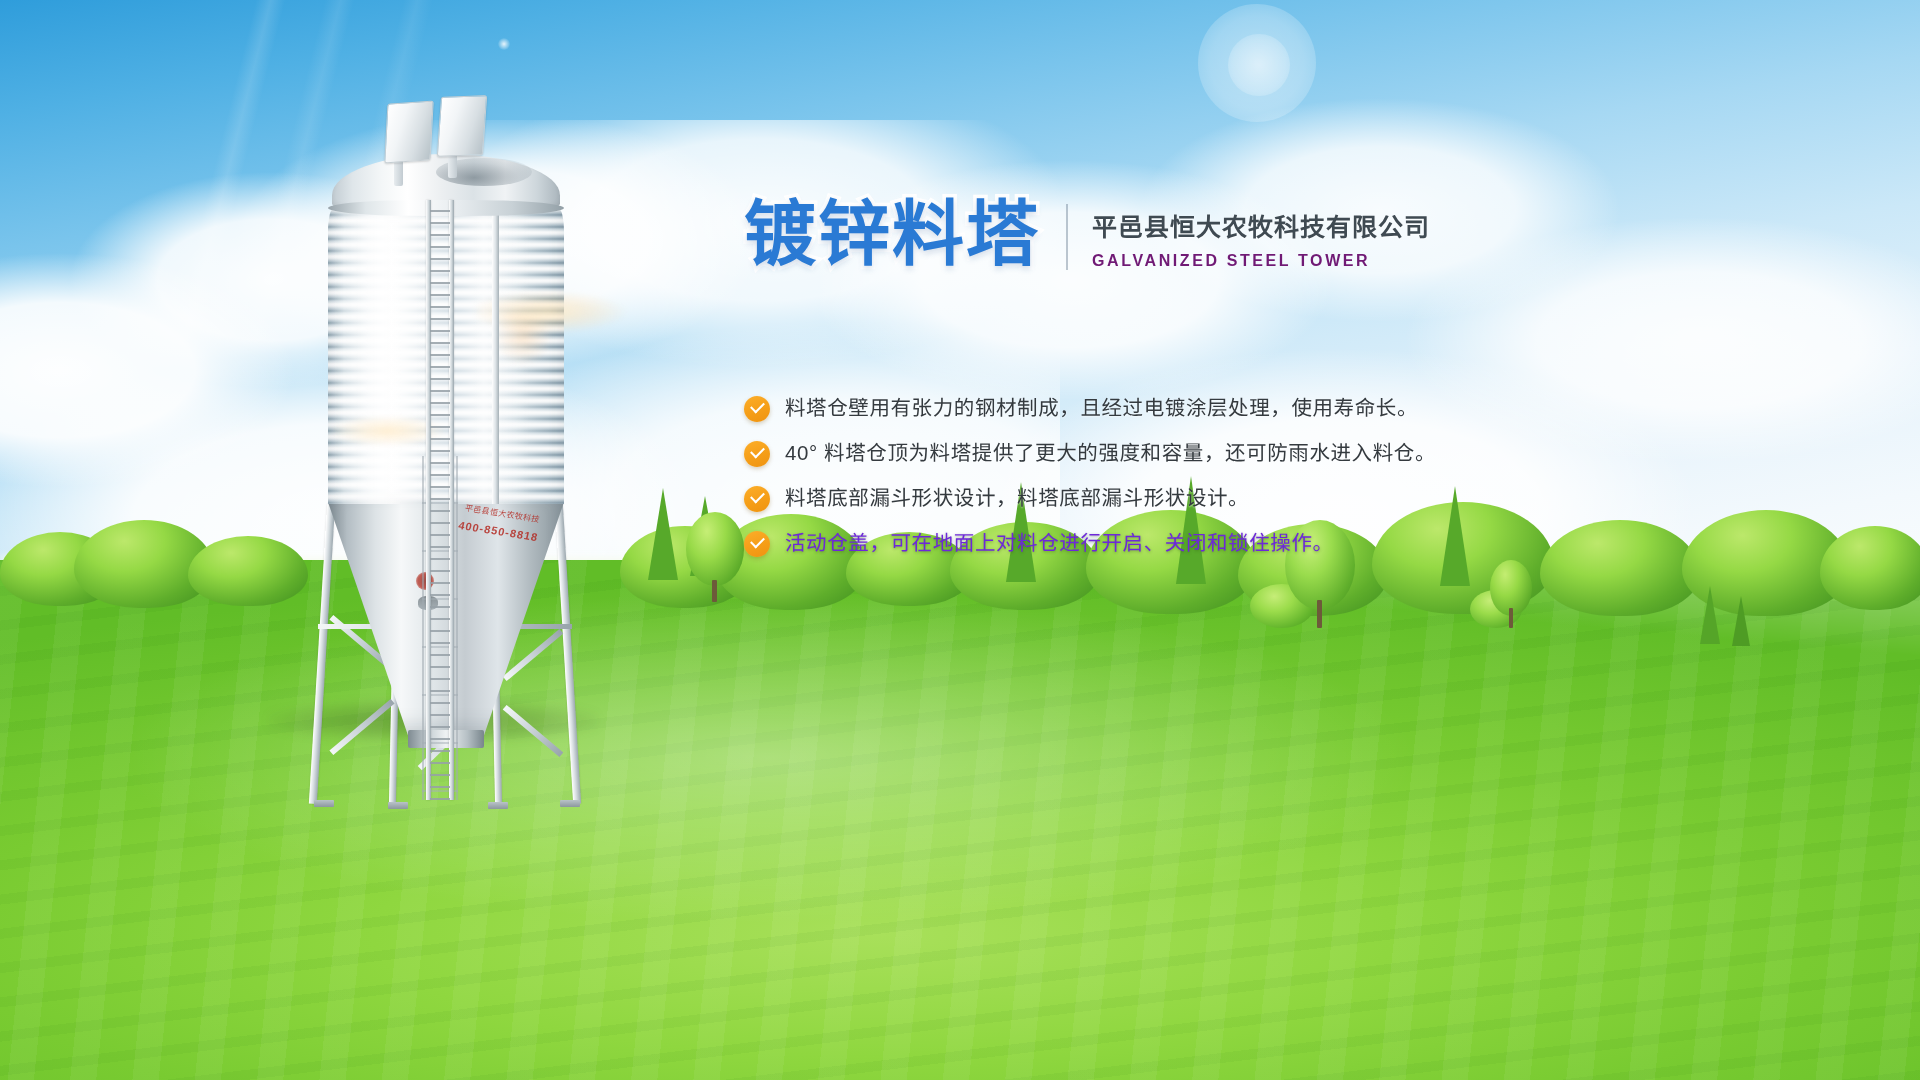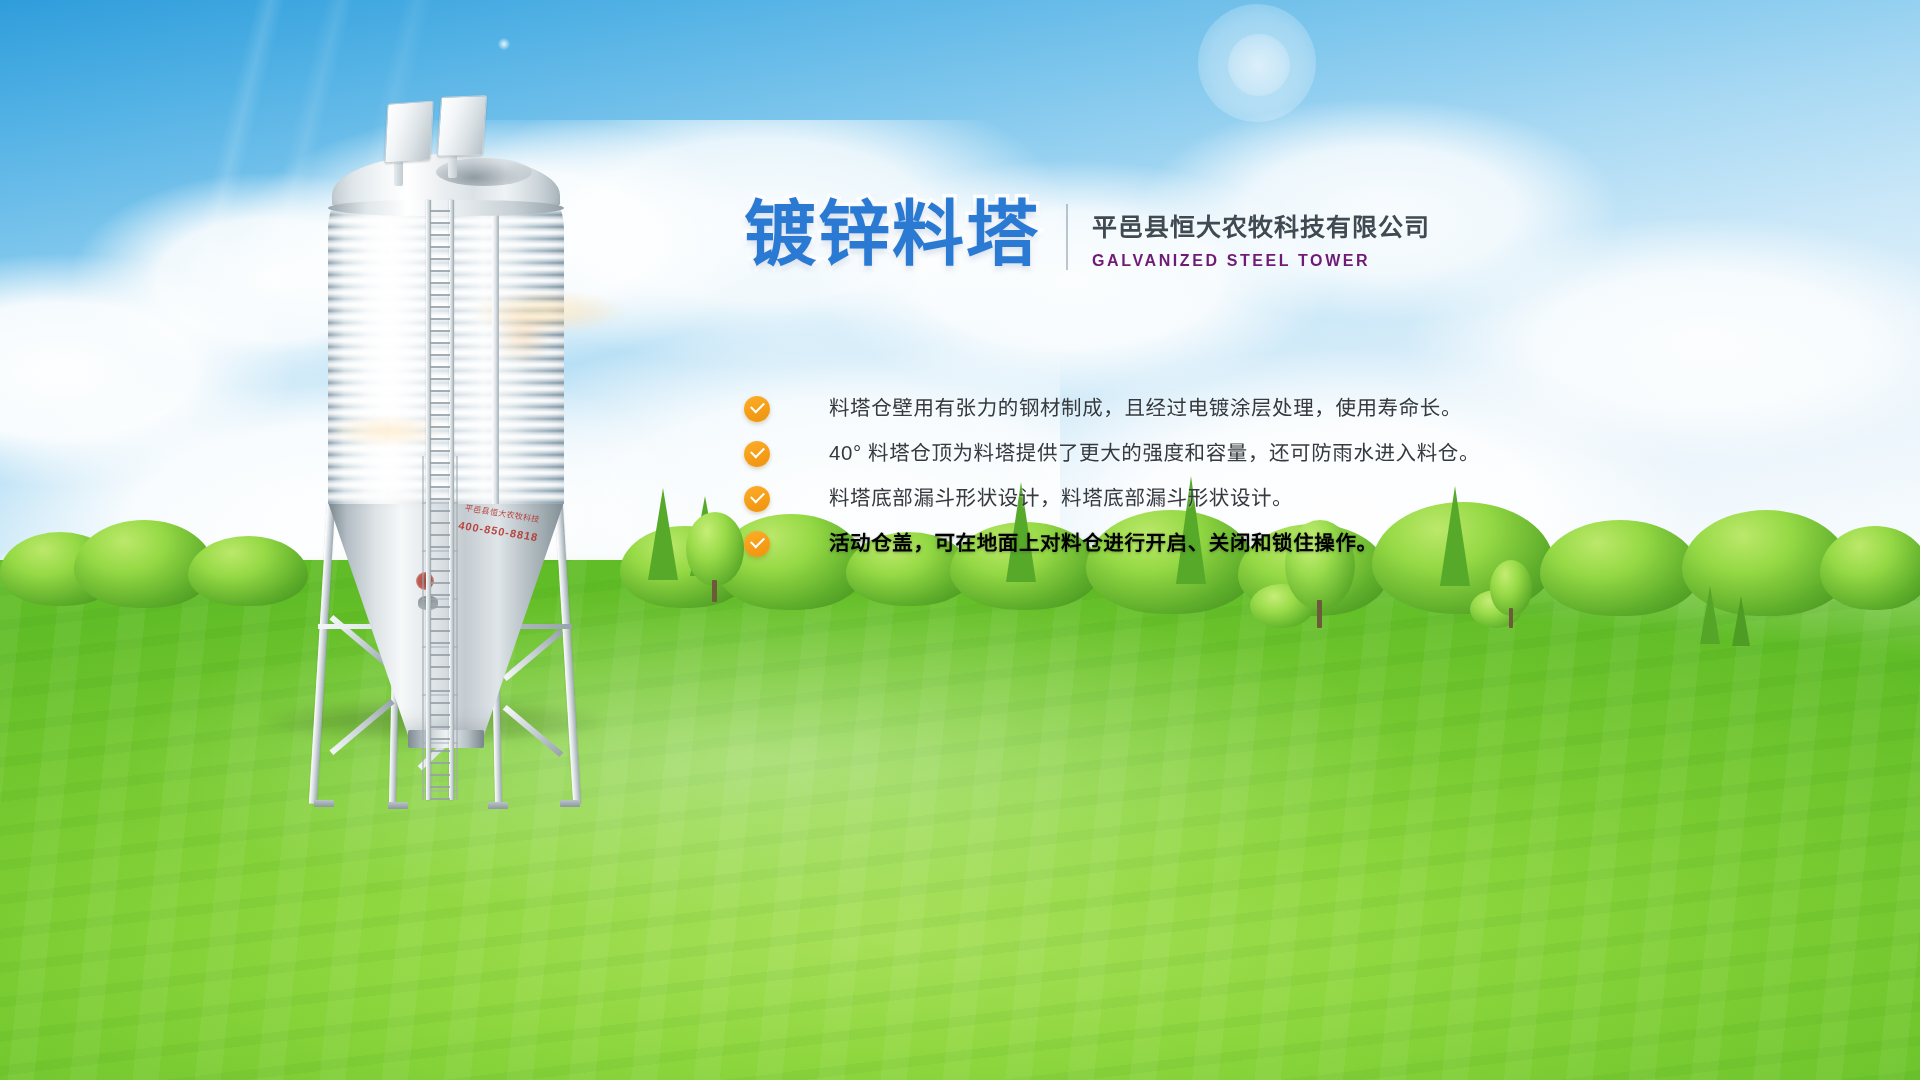--- a/index.html
+++ b/index.html
@@ -321,38 +321,38 @@
 
   .pill{
     position:absolute; left:0px; top:303px;
     padding:14px 34px 16px; border-radius:30px;
     background:linear-gradient(100deg,#1f74dd 0%,#2a80e8 48%,#2f83ea 100%);
     color:#fff; font-size:28px; font-weight:bold; letter-spacing:1.5px;
     white-space:nowrap; box-shadow:0 5px 14px rgba(26,96,190,.33);
   }
 
   .bullets{ position:absolute; left:4px; top:392px; width:1140px; }
-  .bullet{ display:flex; align-items:flex-start; height:45px;gap:44px; }
+  .bullet{ display:flex; align-items:flex-start; height:45px; }
   .bullet .chk{
     flex:0 0 auto; width:26px; height:26px; border-radius:50%;
     background:linear-gradient(160deg,#fcae2a 0%,#f59e18 55%,#ef9310 100%);
     box-shadow:0 2px 4px rgba(120,80,0,.25);
     position:relative; margin-top:4px;
   }
   .bullet .chk::after{
     content:""; position:absolute; left:7px; top:6px;
     width:11px; height:6px; border-left:2.6px solid #fff; border-bottom:2.6px solid #fff;
     transform:rotate(-45deg);
   }
   .bullet .txt{
     margin-left:15px; font-size:20.5px; line-height:1.35; letter-spacing:.6px;
     white-space:nowrap; padding-top:2px;
   }
   .bullet.dark .txt{ color:#343a3f; text-shadow:0 1px 2px rgba(255,255,255,.6); }
-  .bullet.light .txt{ color:#000000; text-shadow:0 1px 3px rgba(45,85,20,.45); font-weight:bold; }
+  .bullet.light .txt{ color:#6d28d9; text-shadow:0 1px 3px rgba(45,85,20,.45); font-weight:normal; }
 </style>
 </head>
 <body>
 
 <div id="stage">
 
   <div class="sky">
     <div class="sky-streaks"></div>
     <div class="cloudbank"></div>
     <div class="cloudbank2"></div>

